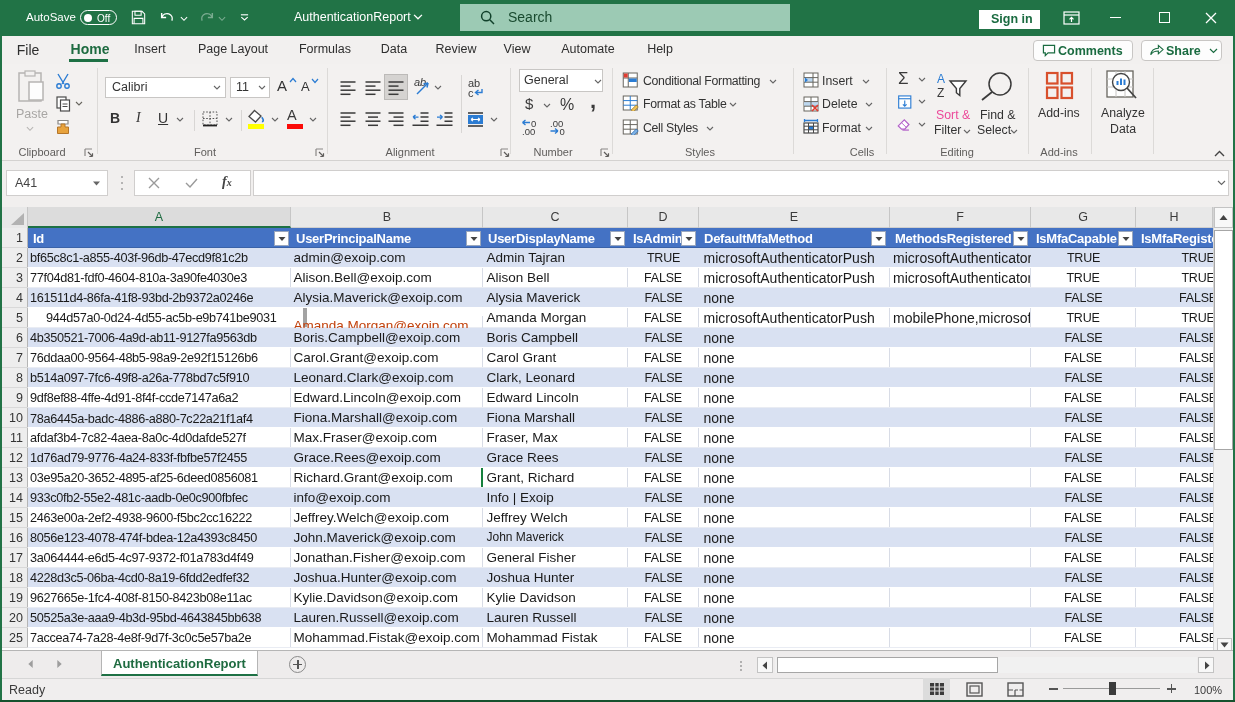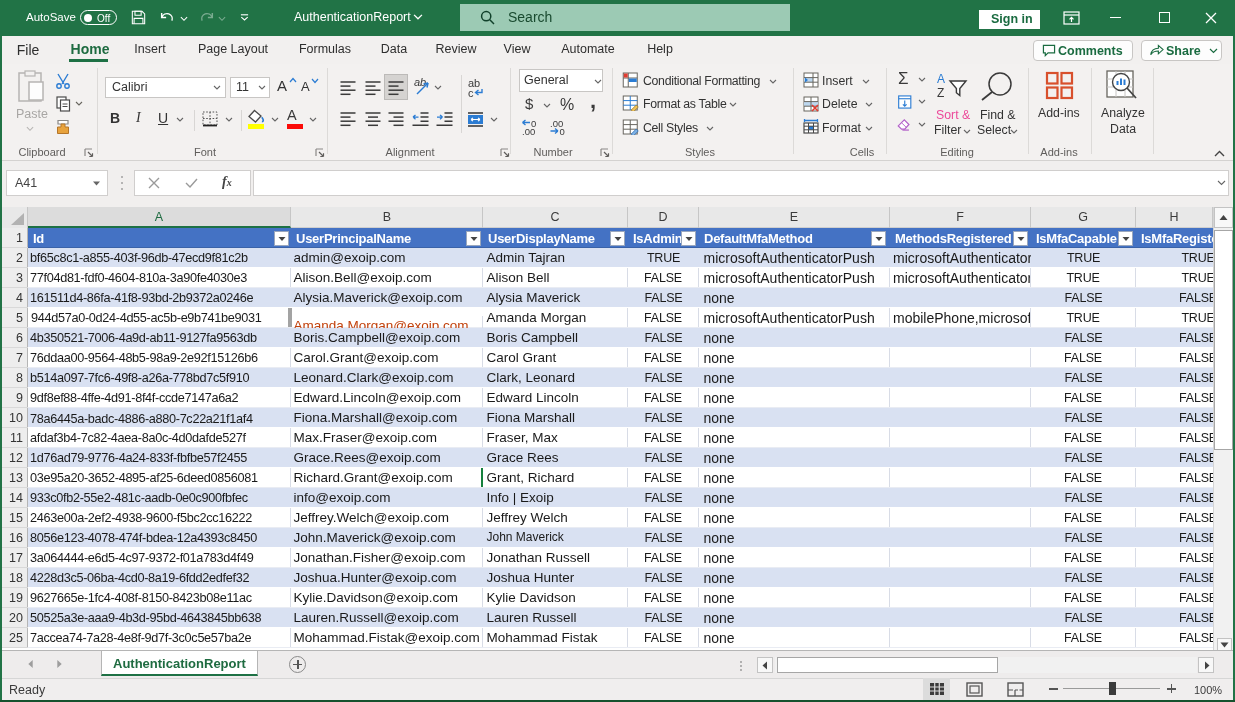--- a/index.html
+++ b/index.html
@@ -546,21 +546,21 @@
 <div class="ab t" style="left:291px;top:288px;width:192px;height:19px;overflow:hidden;padding:2px 0 0 2.5px;font-size:13.5px;color:#1a1a1a;">Alysia.Maverick@exoip.com</div>
 <div class="ab t" style="left:483px;top:288px;width:145px;height:19px;overflow:hidden;padding:2px 0 0 3.5px;font-size:13.5px;color:#1a1a1a;">Alysia Maverick</div>
 <div class="ab t" style="left:628px;top:288px;width:71px;height:19px;overflow:hidden;padding-top:2.5px;text-align:center;font-size:12.5px;letter-spacing:-0.2px;color:#1a1a1a;">FALSE</div>
 <div class="ab t" style="left:699px;top:288px;width:191px;height:19px;overflow:hidden;padding:2px 0 0 4.5px;font-size:14px;color:#1a1a1a;">none</div>
 <div class="ab t" style="left:890px;top:288px;width:141px;height:19px;overflow:hidden;padding:2px 0 0 3px;font-size:14px;color:#1a1a1a;"></div>
 <div class="ab t" style="left:1031px;top:288px;width:105px;height:19px;overflow:hidden;padding-top:2.5px;text-align:center;font-size:12.5px;letter-spacing:-0.2px;color:#1a1a1a;">FALSE</div>
 <div class="ab" style="left:1136px;top:288px;width:77px;height:19px;overflow:hidden;padding-top:2.5px;">
     <div class="t" style="width:124px;text-align:center;font-size:12.5px;letter-spacing:-0.2px;color:#1a1a1a;">FALSE</div>
   </div>
 <div class="ab" style="left:28px;top:308px;width:1185px;height:20px;background:#fff;border-bottom:1px solid #e9ecf3;"></div>
-<div class="ab t" style="left:29px;top:308px;width:263px;height:19px;overflow:hidden;padding:2.5px 0 0 2px;font-size:12.7px;letter-spacing:-0.32px;color:#1a1a1a;border-right:4px solid #a3a3a3;">944d57a0-0d24-4d55-ac5b-e9b741be9031</div>
+<div class="ab t" style="left:44px;top:308px;width:263px;height:19px;overflow:hidden;padding:2.5px 0 0 2px;font-size:12.7px;letter-spacing:-0.32px;color:#1a1a1a;border-right:4px solid #a3a3a3;">944d57a0-0d24-4d55-ac5b-e9b741be9031</div>
 <div class="ab t" style="left:291px;top:316px;width:192px;height:19px;overflow:hidden;padding:2px 0 0 2.5px;font-size:13.5px;color:#c2410c;border-right:1px solid #d8dce6;">Amanda.Morgan@exoip.com</div>
 <div class="ab t" style="left:483px;top:308px;width:145px;height:19px;overflow:hidden;padding:2px 0 0 3.5px;font-size:13.5px;color:#1a1a1a;border-right:1px solid #d8dce6;">Amanda Morgan</div>
 <div class="ab t" style="left:628px;top:308px;width:71px;height:19px;overflow:hidden;padding-top:2.5px;text-align:center;font-size:12.5px;letter-spacing:-0.2px;color:#1a1a1a;border-right:1px solid #d8dce6;">FALSE</div>
 <div class="ab t" style="left:699px;top:308px;width:191px;height:19px;overflow:hidden;padding:2px 0 0 4.5px;font-size:14px;color:#1a1a1a;border-right:1px solid #d8dce6;">microsoftAuthenticatorPush</div>
 <div class="ab t" style="left:890px;top:308px;width:141px;height:19px;overflow:hidden;padding:2px 0 0 3px;font-size:14px;color:#1a1a1a;border-right:1px solid #d8dce6;">mobilePhone,microsoftAuth</div>
 <div class="ab t" style="left:1031px;top:308px;width:105px;height:19px;overflow:hidden;padding-top:2.5px;text-align:center;font-size:12.5px;letter-spacing:-0.2px;color:#1a1a1a;border-right:1px solid #d8dce6;">TRUE</div>
 <div class="ab" style="left:1136px;top:308px;width:77px;height:19px;overflow:hidden;padding-top:2.5px;">
     <div class="t" style="width:124px;text-align:center;font-size:12.5px;letter-spacing:-0.2px;color:#1a1a1a;">TRUE</div>
   </div>
 <div class="ab" style="left:28px;top:328px;width:1185px;height:20px;background:#d9e1f2;border-bottom:1px solid #fff;"></div>
@@ -680,21 +680,21 @@
 <div class="ab t" style="left:628px;top:528px;width:71px;height:19px;overflow:hidden;padding-top:2.5px;text-align:center;font-size:12.5px;letter-spacing:-0.2px;color:#1a1a1a;">FALSE</div>
 <div class="ab t" style="left:699px;top:528px;width:191px;height:19px;overflow:hidden;padding:2px 0 0 4.5px;font-size:14px;color:#1a1a1a;">none</div>
 <div class="ab t" style="left:890px;top:528px;width:141px;height:19px;overflow:hidden;padding:2px 0 0 3px;font-size:14px;color:#1a1a1a;"></div>
 <div class="ab t" style="left:1031px;top:528px;width:105px;height:19px;overflow:hidden;padding-top:2.5px;text-align:center;font-size:12.5px;letter-spacing:-0.2px;color:#1a1a1a;">FALSE</div>
 <div class="ab" style="left:1136px;top:528px;width:77px;height:19px;overflow:hidden;padding-top:2.5px;">
     <div class="t" style="width:124px;text-align:center;font-size:12.5px;letter-spacing:-0.2px;color:#1a1a1a;">FALSE</div>
   </div>
 <div class="ab" style="left:28px;top:548px;width:1185px;height:20px;background:#fff;border-bottom:1px solid #e9ecf3;"></div>
 <div class="ab t" style="left:28px;top:548px;width:263px;height:19px;overflow:hidden;padding:2.5px 0 0 2px;font-size:12.7px;letter-spacing:-0.32px;color:#1a1a1a;border-right:1px solid #d8dce6;">3a064444-e6d5-4c97-9372-f01a783d4f49</div>
 <div class="ab t" style="left:291px;top:548px;width:192px;height:19px;overflow:hidden;padding:2px 0 0 2.5px;font-size:13.5px;color:#1a1a1a;border-right:1px solid #d8dce6;">Jonathan.Fisher@exoip.com</div>
-<div class="ab t" style="left:483px;top:548px;width:145px;height:19px;overflow:hidden;padding:2px 0 0 3.5px;font-size:13.5px;color:#1a1a1a;border-right:1px solid #d8dce6;">Jonathan Russell</div>
+<div class="ab t" style="left:483px;top:548px;width:145px;height:19px;overflow:hidden;padding:2px 0 0 3.5px;font-size:13.5px;color:#1a1a1a;border-right:1px solid #d8dce6;">General Fisher</div>
 <div class="ab t" style="left:628px;top:548px;width:71px;height:19px;overflow:hidden;padding-top:2.5px;text-align:center;font-size:12.5px;letter-spacing:-0.2px;color:#1a1a1a;border-right:1px solid #d8dce6;">FALSE</div>
 <div class="ab t" style="left:699px;top:548px;width:191px;height:19px;overflow:hidden;padding:2px 0 0 4.5px;font-size:14px;color:#1a1a1a;border-right:1px solid #d8dce6;">none</div>
 <div class="ab t" style="left:890px;top:548px;width:141px;height:19px;overflow:hidden;padding:2px 0 0 3px;font-size:14px;color:#1a1a1a;border-right:1px solid #d8dce6;"></div>
 <div class="ab t" style="left:1031px;top:548px;width:105px;height:19px;overflow:hidden;padding-top:2.5px;text-align:center;font-size:12.5px;letter-spacing:-0.2px;color:#1a1a1a;border-right:1px solid #d8dce6;">FALSE</div>
 <div class="ab" style="left:1136px;top:548px;width:77px;height:19px;overflow:hidden;padding-top:2.5px;">
     <div class="t" style="width:124px;text-align:center;font-size:12.5px;letter-spacing:-0.2px;color:#1a1a1a;">FALSE</div>
   </div>
 <div class="ab" style="left:28px;top:568px;width:1185px;height:20px;background:#d9e1f2;border-bottom:1px solid #fff;"></div>
 <div class="ab t" style="left:28px;top:568px;width:263px;height:19px;overflow:hidden;padding:2.5px 0 0 2px;font-size:12.7px;letter-spacing:-0.32px;color:#1a1a1a;">4228d3c5-06ba-4cd0-8a19-6fdd2edfef32</div>
 <div class="ab t" style="left:291px;top:568px;width:192px;height:19px;overflow:hidden;padding:2px 0 0 2.5px;font-size:13.5px;color:#1a1a1a;">Joshua.Hunter@exoip.com</div>

